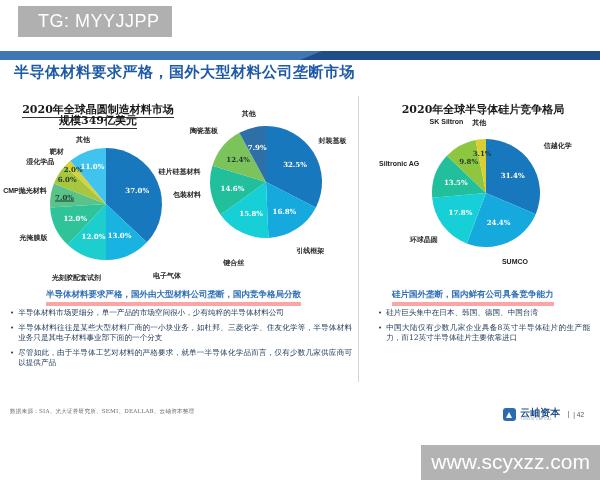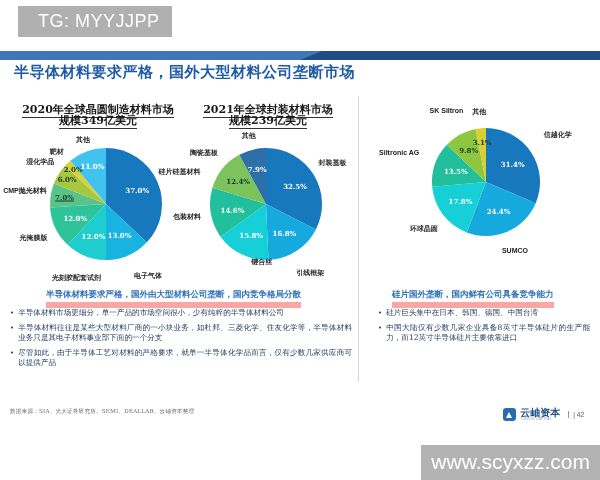--- a/index.html
+++ b/index.html
@@ -68,21 +68,21 @@
   .plab.val{font-weight:bold;}
   .plab.val.inside{color:#ffffff;}
   .plab.val.dark{color:#1c3d2e;}
   .plab.lat{font-family:"Liberation Sans",sans-serif;font-weight:bold;color:#222;}
 
   
   .sub-head{
     position:absolute;
     font-family:"DejaVu Serif","Liberation Serif",serif;
     font-weight:bold;font-size:8.5px;color:#2f6fb5;
-    border-bottom:6px solid #fca5a5;
+    border-bottom:4px solid #fca5a5;
     padding-bottom:1px;white-space:nowrap;
   }
   #subhead-left{left:46px;top:289px;}
   #subhead-right{left:392px;top:289px;}
 
   
   .bullets{position:absolute;}
   #bullets-left{left:10px;top:308px;width:342px;}
   #bullets-right{left:378px;top:308px;width:212px;}
   .bullet{
@@ -159,66 +159,65 @@
           <path d="M 88 78 L 88 134 A 56 56 0 0 1 49.66536206799345 118.82224313559905 Z" fill="#1ececf"></path>
           <path d="M 88 78 L 49.66536206799345 118.82224313559905 A 56 56 0 0 1 32.110503208016794 81.51626909364158 Z" fill="#2fc39a"></path>
           <path d="M 88 78 L 32.110503208016794 81.51626909364158 A 56 56 0 0 1 35.932516790257914 57.38502504965806 Z" fill="#59c389"></path>
           <path d="M 88 78 L 35.932516790257914 57.38502504965806 A 56 56 0 0 1 47.17775686440094 39.66536206799345 Z" fill="#a8c63f"></path>
           <path d="M 88 78 L 47.17775686440094 39.66536206799345 A 56 56 0 0 1 52.30425657407335 34.85125840455583 Z" fill="#d9d13a"></path>
           <path d="M 88 78 L 52.30425657407335 34.85125840455583 A 56 56 0 0 1 87.99999999999999 22 Z" fill="#41c3ef"></path>
         </svg>
         <div class="plab val inside" style="left: 119.204px; top: 64.497px; transform: translate(-50%, -50%);">37.0%</div>
         <div class="plab cat" style="left: 161.42px; top: 46.2282px; transform: translate(-50%, -50%);">硅片硅基材料</div>
         <div class="plab val inside" style="left: 101.503px; top: 109.204px; transform: translate(-50%, -50%);">13.0%</div>
-        <div class="plab cat" style="left: 118px; top: 149.585px; transform: translate(-50%, -50%); padding-left: 24px;">电子气体</div>
+        <div class="plab cat" style="left: 137px; top: 149.585px; transform: translate(-50%, -50%); padding-left: 24px;">电子气体</div>
         <div class="plab val inside" style="left: 75.4838px; top: 109.612px; transform: translate(-50%, -50%);">12.0%</div>
         <div class="plab cat" style="left: 58.55px; top: 152.382px; transform: translate(-50%, -50%);">光刻胶配套试剂</div>
         <div class="plab val inside" style="left: 57.2359px; top: 92.4765px; transform: translate(-50%, -50%);">12.0%</div>
         <div class="plab cat" style="left: 15.6138px; top: 112.062px; transform: translate(-50%, -50%);">光掩膜版</div>
         <div class="plab val dark" style="left: 46.5171px; top: 71.4298px; transform: translate(-50%, -50%); text-decoration: underline;">7.0%</div>
         <div class="plab cat lat" style="left: 7.00956px; top: 65.1724px; transform: translate(-50%, -50%);">CMP抛光材料</div>
         <div class="plab val dark" style="left: 49.1609px; top: 53.352px; transform: translate(-50%, -50%);">6.0%</div>
         <div class="plab cat" style="left: 22.1424px; top: 36.2055px; transform: translate(-50%, -50%);">湿化学品</div>
         <div class="plab val dark" style="left: 55.1417px; top: 43.0095px; transform: translate(-50%, -50%); text-align: right;">2.0%</div>
         <div class="plab cat" style="left: 38.7126px; top: 25.5143px; transform: translate(-50%, -50%);">靶材</div>
         <div class="plab val inside" style="left: 74.4505px; top: 40.3648px; transform: translate(-50%, -50%);">11.0%</div>
         <div class="plab cat" style="left: 64.9658px; top: 14.0201px; transform: translate(-50%, -50%);">其他</div>
       </div>
   </div>
 
   <div class="chart2">
-    <div class="chart-title">
-      <span class="u">2021年全球封装材料市场</span><br>
-      <span class="u">规模239亿美元</span>
-    </div>
     <div class="pie-wrap" id="pie2-wrap" style="width:160px;height:150px;">
         <svg width="160" height="150" style="position: absolute; left: 0px; top: 0px;">
           <path d="M 78 78 L 78 22 A 56 56 0 0 1 127.8963653545486 103.42346798541462 Z" fill="#1878bd"></path>
           <path d="M 78 78 L 127.8963653545486 103.42346798541462 A 56 56 0 0 1 80.46221462580043 133.94584434197498 Z" fill="#16a9dd"></path>
           <path d="M 78 78 L 80.46221462580043 133.94584434197498 A 56 56 0 0 1 32.48912679174673 110.63066686144025 Z" fill="#17cfd6"></path>
           <path d="M 78 78 L 32.48912679174673 110.63066686144025 A 56 56 0 0 1 24.424125112705497 61.70197465761677 Z" fill="#21bf9b"></path>
           <path d="M 78 78 L 24.424125112705497 61.70197465761677 A 56 56 0 0 1 51.330660594595386 28.758286629328857 Z" fill="#7cc35c"></path>
           <path d="M 78 78 L 51.330660594595386 28.758286629328857 A 56 56 0 0 1 77.99999999999999 22 Z" fill="#2f6fa8"></path>
         </svg>
         <div class="plab val inside" style="left: 106.99px; top: 60.235px; transform: translate(-50%, -50%);">32.5%</div>
         <div class="plab cat" style="left: 144.506px; top: 37.2451px; transform: translate(-50%, -50%);">封装基板</div>
         <div class="plab val inside" style="left: 96.3981px; top: 106.592px; transform: translate(-50%, -50%);">16.8%</div>
         <div class="plab cat" style="left: 122.372px; top: 146.957px; transform: translate(-50%, -50%);">引线框架</div>
         <div class="plab val inside" style="left: 63.1381px; top: 108.58px; transform: translate(-50%, -50%);">15.8%</div>
-        <div class="plab cat" style="left: 45.6534px; top: 136px; transform: translate(-50%, -50%); margin-left: 28px;">键合丝</div>
+        <div class="plab cat" style="left: 45.6534px; top: 159px; transform: translate(-50%, -50%);">键合丝</div>
         <div class="plab val inside" style="left: 44.4527px; top: 83.5297px; transform: translate(-50%, -50%);">14.6%</div>
         <div class="plab cat" style="left: -0.934876px; top: 91.011px; transform: translate(-50%, -50%);">包装材料</div>
         <div class="plab val dark" style="left: 50.1179px; top: 55.2275px; transform: translate(-50%, -50%);">12.4%</div>
         <div class="plab cat" style="left: 16.0398px; top: 27.3944px; transform: translate(-50%, -50%);">陶瓷基板</div>
         <div class="plab val inside" style="left: 69.1568px; top: 43.1031px; transform: translate(-50%, -50%);">7.9%</div>
         <div class="plab cat" style="left: 60.8048px; top: 10.1448px; transform: translate(-50%, -50%);">其他</div>
       </div>
   </div>
 
   <div class="chart3">
+    <div class="chart-title">
+      <span>2020年全球半导体硅片竞争格局</span>
+    </div>
     <div class="pie-wrap" id="pie3-wrap" style="width:210px;height:150px;">
         <svg width="210" height="150" style="position: absolute; left: 0px; top: 0px;">
           <path d="M 108 78 L 108 24 A 54 54 0 0 1 157.692519757757 99.13417800920895 Z" fill="#1878bd"></path>
           <path d="M 108 78 L 157.692519757757 99.13417800920895 A 54 54 0 0 1 88.75375854948446 128.45376289265704 Z" fill="#16a9dd"></path>
           <path d="M 108 78 L 88.75375854948446 128.45376289265704 A 54 54 0 0 1 54.208785106268685 82.7439646137401 Z" fill="#17cfd6"></path>
           <path d="M 108 78 L 54.208785106268685 82.7439646137401 A 54 54 0 0 1 68.86873096989952 40.78785434708315 Z" fill="#21bf9b"></path>
           <path d="M 108 78 L 68.86873096989952 40.78785434708315 A 54 54 0 0 1 97.54832872525361 25.02111205805995 Z" fill="#8ec63f"></path>
           <path d="M 108 78 L 97.54832872525361 25.02111205805995 A 54 54 0 0 1 108.00000000000009 24 Z" fill="#d9cf33"></path>
         </svg>
         <div class="plab val inside" style="left: 134.691px; top: 60.3473px; transform: translate(-50%, -50%);">31.4%</div>

